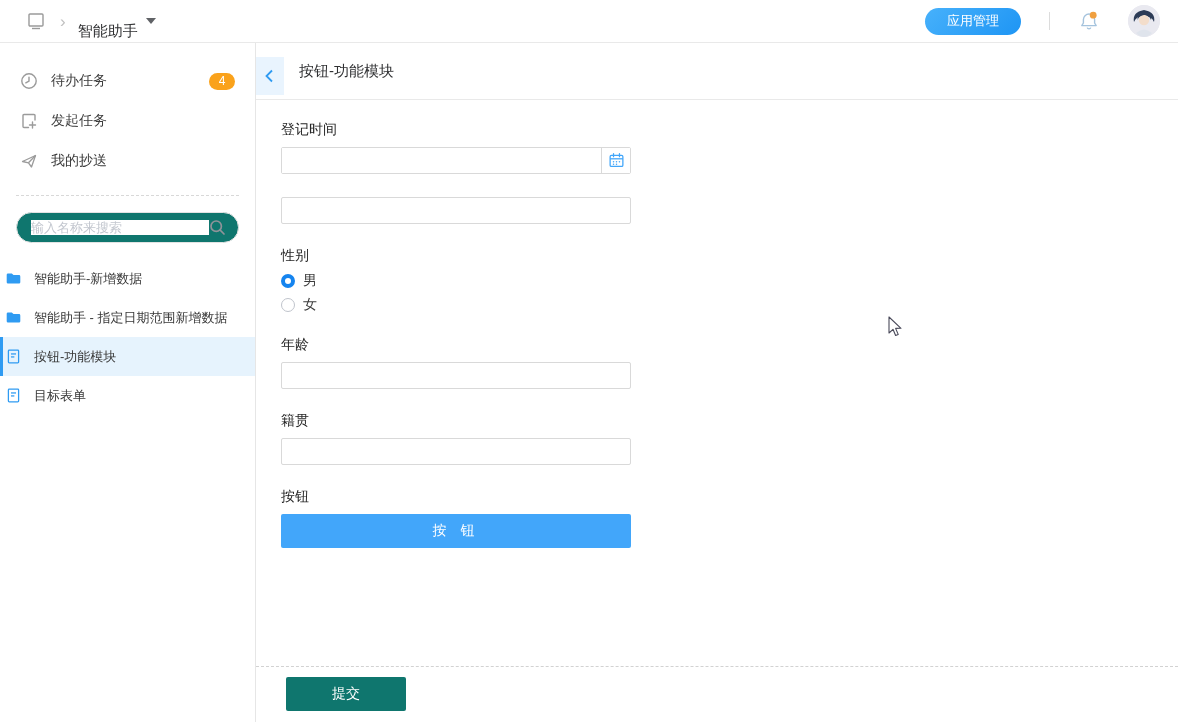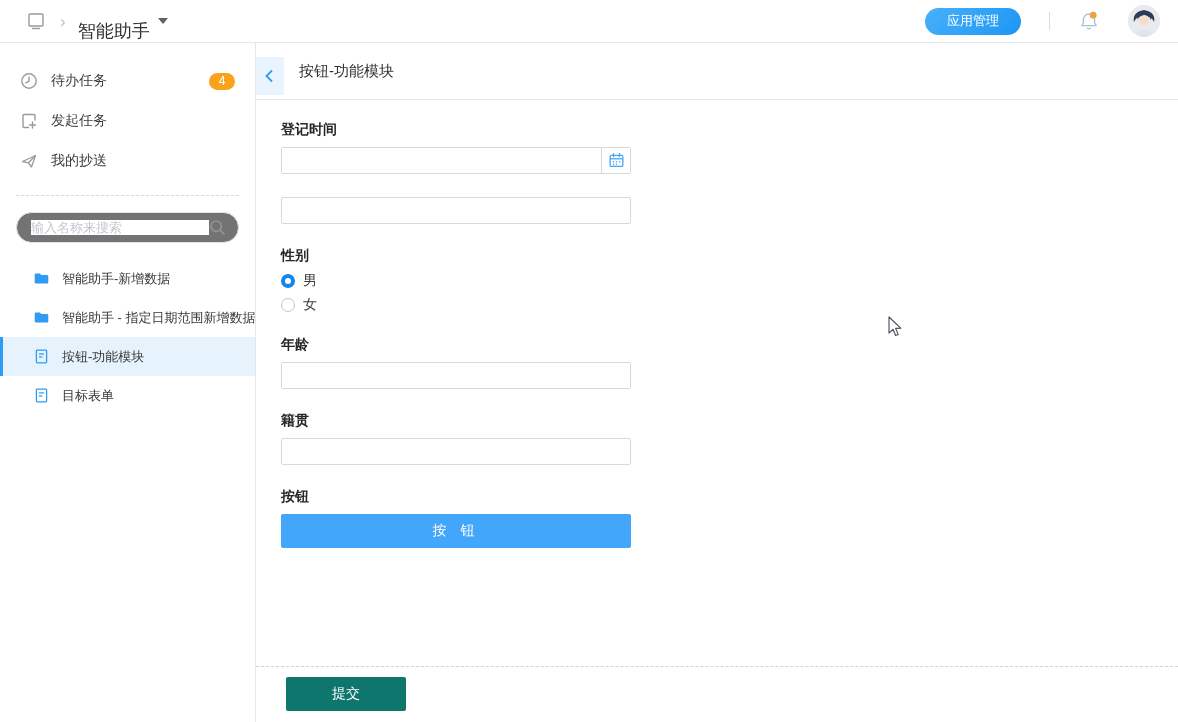--- a/index.html
+++ b/index.html
@@ -1,58 +1,58 @@
 <!DOCTYPE html>
 <html><head>
 <meta charset="utf-8">
 <style>
   * { margin:0; padding:0; box-sizing:border-box; }
   html,body { width:1178px; height:722px; overflow:hidden; background:#fff;
     font-family:"Liberation Sans","DejaVu Sans",sans-serif; color:#333; }
   .topbar { height:43px; border-bottom:1px solid #e9e9e9; display:flex; align-items:center;
     padding:0 18px 0 26px; background:#fff; }
   .crumb-sep { color:#c0c0c0; font-size:17px; margin:0 12px 0 14px; line-height:1; }
-  .app-name { font-size:18px; color:#303133;margin-top:20px; }
+  .app-name { font-size:15px; color:#303133;margin-top:20px; }
   .caret-down { width:0; height:0; border-left:5px solid transparent; border-right:5px solid transparent;
     border-top:6px solid #606266; margin-left:8px; display:inline-block; }
   .topbar-right { margin-left:auto; display:flex; align-items:center;gap:12px; }
   .pill-btn { height:27px; padding:0 22px; border:none; border-radius:14px; color:#fff; font-size:13px;
     background:linear-gradient(135deg,#47b1fb,#1e95f4); cursor:pointer;
     font-family:"Liberation Sans","DejaVu Sans",sans-serif; }
   .v-div { width:1px; height:18px; background:#dcdcdc; margin:0 16px; }
   .bell-wrap { position:relative; width:22px; height:22px; margin-right:16px; }
   .avatar { width:32px; height:32px; border-radius:50%; overflow:hidden; background:#e9e9f0; }
 
   .layout { display:flex; height:679px; }
   .sidebar { width:256px; border-right:1px solid #e6e6e6; background:#fff; padding-top:18px; flex:none; }
   .nav-item { height:40px; display:flex; align-items:center; padding:0 20px; cursor:pointer; }
   .nav-item .nav-icon { width:18px; height:18px; margin-right:13px; flex:none; }
   .nav-label { font-size:14px; color:#3c3c3c; }
   .badge { margin-left:auto; min-width:26px; height:17px; border-radius:9px; background:#faa21b;
     color:#fff; font-size:12px; display:flex; align-items:center; justify-content:center; padding:0 6px; }
   .side-divider { border-top:1px dashed #d8d8d8; margin:14px 16px 16px 16px; }
   .search-box { margin:16px 16px; height:31px; border:1px solid #e3e3e3; border-radius:16px;
-    display:flex; align-items:center; padding:0 12px 0 14px; background:#737373; }
+    display:flex; align-items:center; padding:0 12px 0 14px; background:#0f766e; }
   .search-box input { border:none; outline:none; flex:1; font-size:13px; color:#333; min-width:0;
     font-family:"Liberation Sans","DejaVu Sans",sans-serif; }
   .search-box input::placeholder { color:#c3c7cf; }
   .tree { margin-top:16px; }
-  .tree-item { height:39px; display:flex; align-items:center; padding-left:30px; cursor:pointer;
+  .tree-item { height:39px; display:flex; align-items:center; padding-left:2px; cursor:pointer;
     border-left:3px solid transparent; font-size:13px; color:#383838; white-space:nowrap; overflow:hidden; }
   .tree-item .tree-icon { width:17px; height:17px; margin-right:12px; flex:none; }
   .tree-item.selected { background:#e6f3fd; border-left-color:#2f9bf2; }
 
   .main { flex:1; display:flex; flex-direction:column; background:#fff; min-width:0; }
   .main-header { height:57px; border-bottom:1px solid #e9e9e9; display:flex; align-items:center; }
   .back-btn { width:28px; height:38px; background:#e9f4fe; display:flex; align-items:center;
     justify-content:center; cursor:pointer; margin-top:10px; }
   .page-title { margin-left:15px; font-size:15px; color:#303133; }
   .content { height:566px; padding:21px 0 0 25px; }
   .field { width:350px; margin-bottom:23px; }
-  .field-label { font-size:14px; font-weight:700; color:#262626; line-height:16px; margin-bottom:10px; }
+  .field-label { font-size:14px; font-weight:400; color:#262626; line-height:16px; margin-bottom:10px; }
   .text-input { width:350px; height:27px; border:1px solid #d9d9d9; border-radius:2px; outline:none;
     padding:0 8px; font-size:13px; color:#333; font-family:"Liberation Sans","DejaVu Sans",sans-serif; }
   .date-group { width:350px; height:27px; border:1px solid #d9d9d9; border-radius:2px; display:flex; }
   .date-group input { flex:1; border:none; outline:none; padding:0 8px; font-size:13px; min-width:0;
     font-family:"Liberation Sans","DejaVu Sans",sans-serif; }
   .date-addon { width:29px; border-left:1px solid #d9d9d9; display:flex; align-items:center;
     justify-content:center; cursor:pointer; background:#fff; }
   .radio-row { display:flex; align-items:center; height:16px; margin-bottom:8px; cursor:pointer; }
   .radio-dot { width:14px; height:14px; border-radius:50%; background:#fff; flex:none; }
   .radio-dot.on { border:4px solid #1584ef; }

